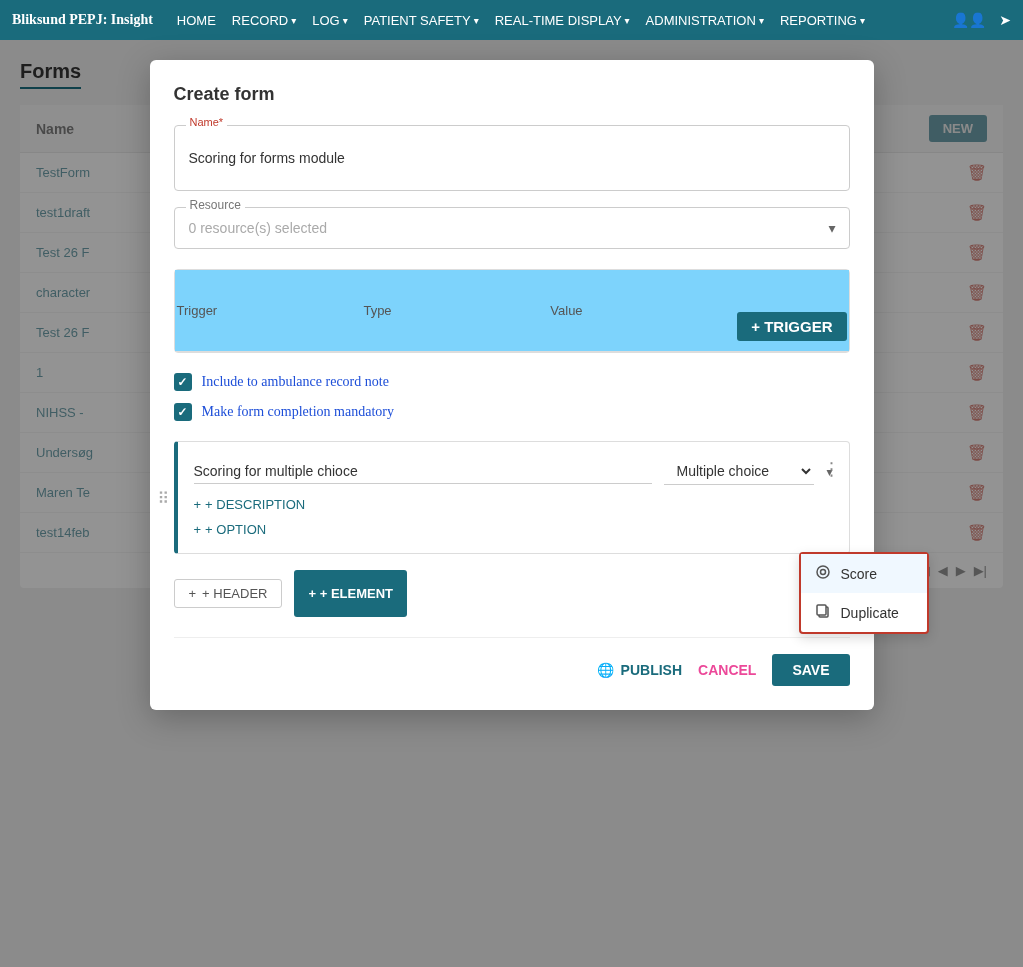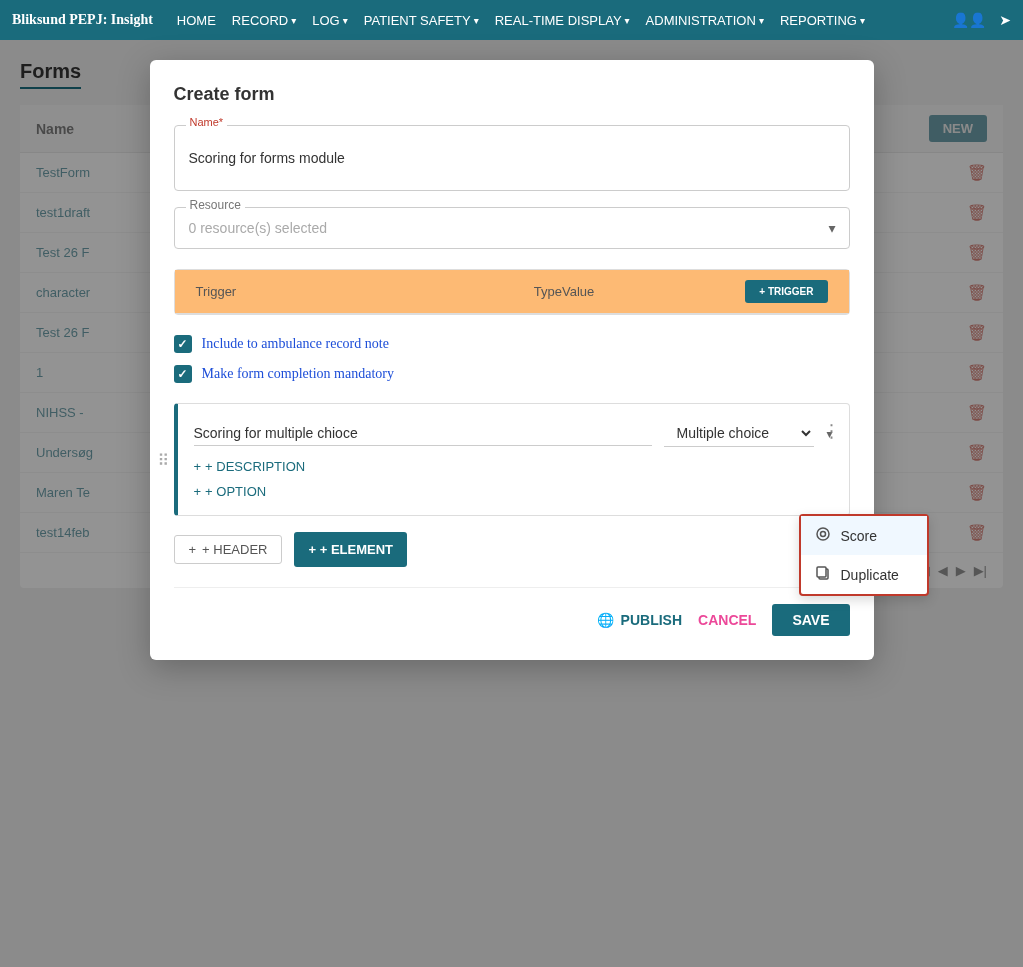--- a/index.html
+++ b/index.html
@@ -172,37 +172,39 @@
 
     
     .trigger-table {
       border: 1px solid #ddd;
       border-radius: 4px;
       margin-bottom: 20px;
     }
     .trigger-header {
       display: flex;
       align-items: center;
-      padding: 10px 21px;
+      padding: 10px 2px;
       border-bottom: 1px solid #ddd;
-      background: #fdba74;
+      background: #7dd3fc;
+      gap: 36px;
     }
     .trigger-col-trigger { flex: 2; color: #555; font-size: 13px; }
-    .trigger-col-type { flex: 2; color: #555; font-size: 13px; text-align: right; }
+    .trigger-col-type { flex: 2; color: #555; font-size: 13px; }
     .trigger-col-value { flex: 2; color: #555; font-size: 13px; }
     .trigger-btn {
       margin-left: auto;
       background: #1a6b7c;
       color: white;
       border: none;
       padding: 6px 14px;
       border-radius: 3px;
-      font-size: 10px;
+      font-size: 15px;
       font-weight: bold;
       cursor: pointer;
+      margin-top: 32px;
     }
     .trigger-empty {
       padding: 14px;
       text-align: center;
       color: #888;
       font-size: 13px;
     }
 
     
     .checkbox-group {
@@ -319,21 +321,21 @@
       color: #555;
       cursor: pointer;
       display: flex;
       align-items: center;
       gap: 6px;
     }
     .toolbar-btn-primary {
       background: #1a6b7c;
       color: white;
       border: none;
-      padding: 10px 14px;
+      padding: 16px 14px;
       border-radius: 3px;
       font-size: 13px;
       font-weight: bold;
       cursor: pointer;
     }
 
     
     .modal-footer {
       display: flex;
       align-items: center;

